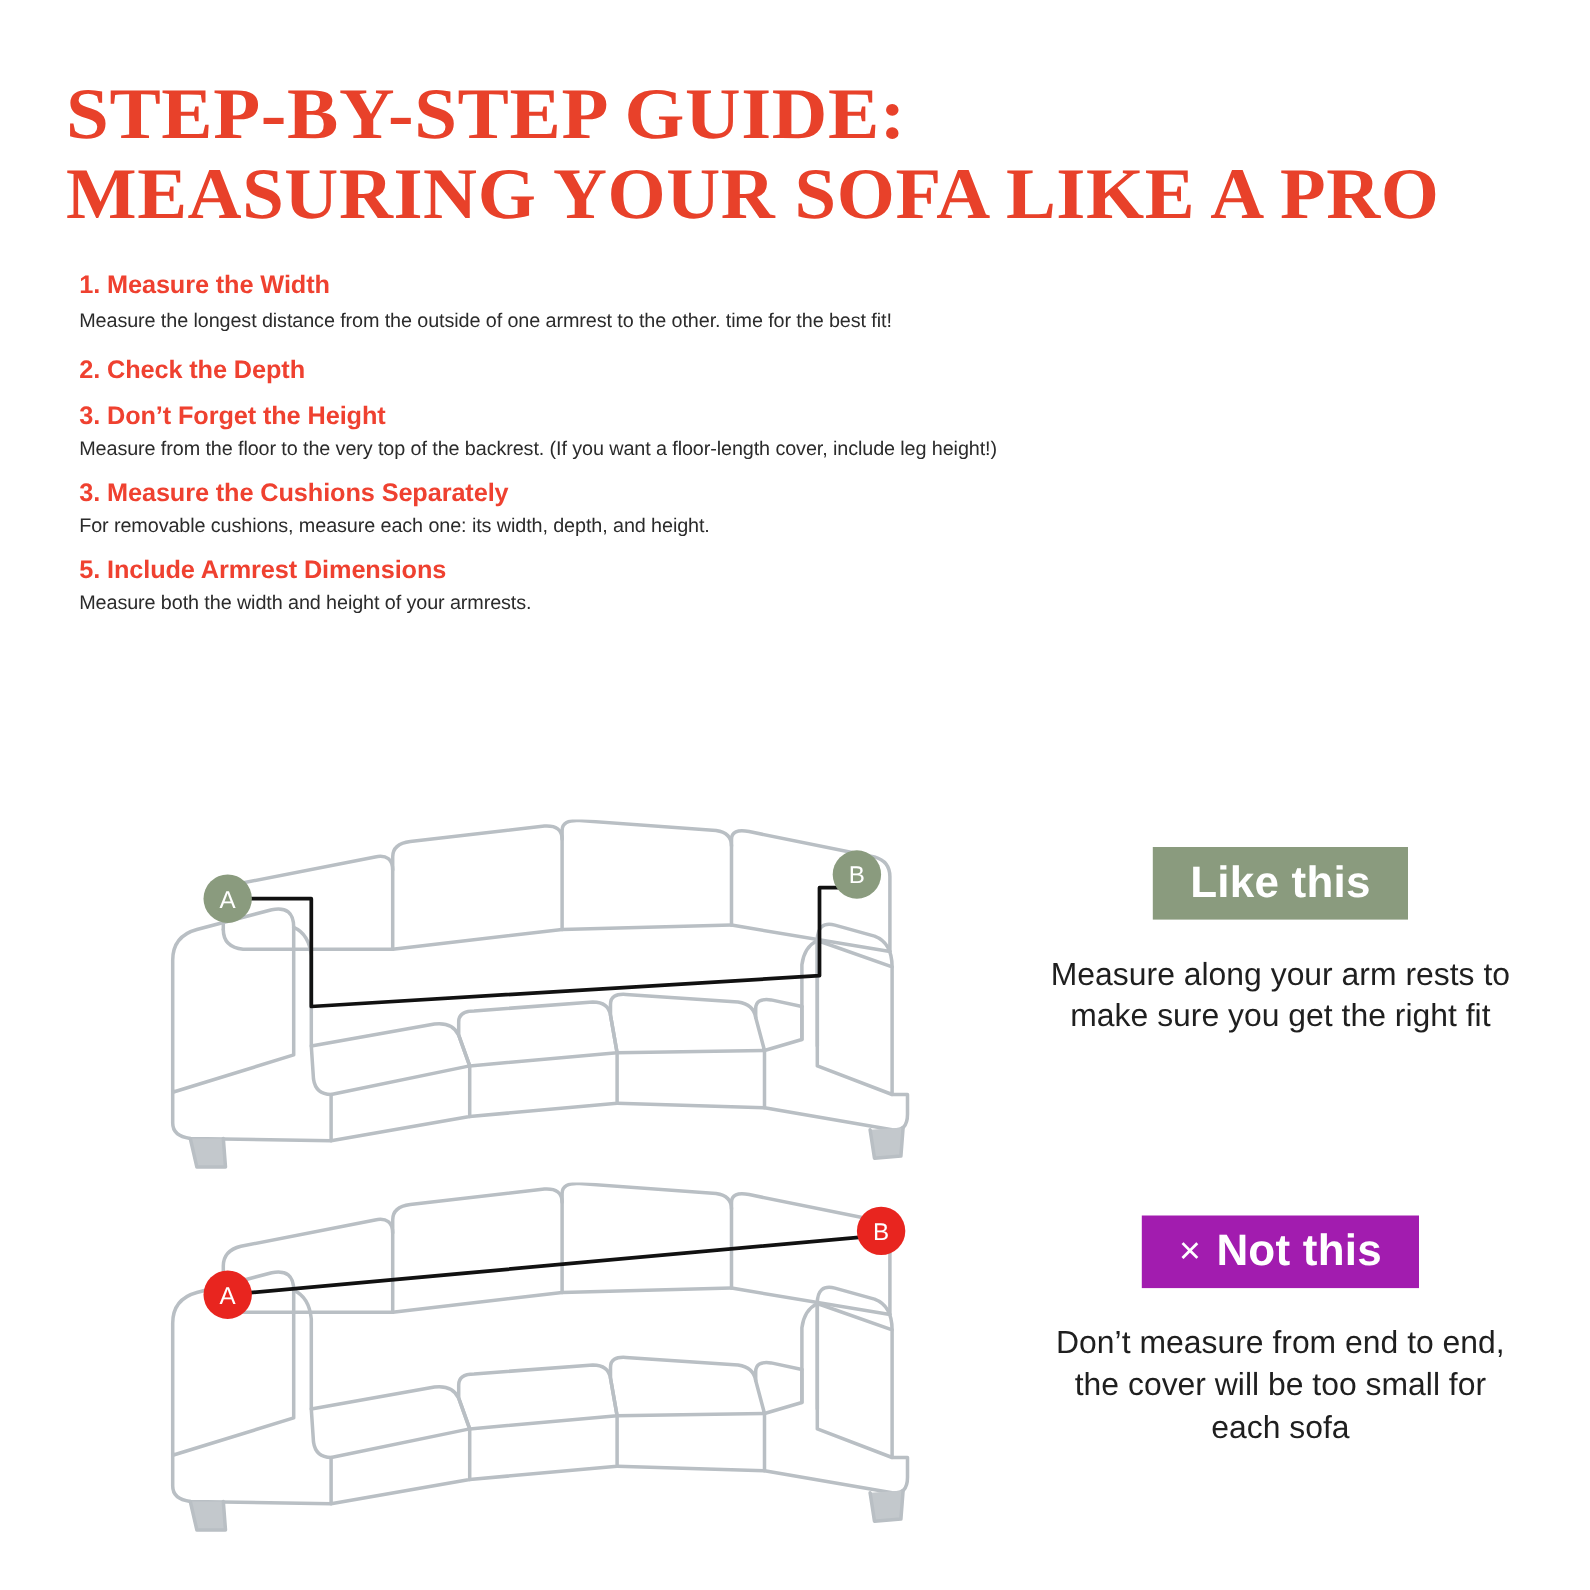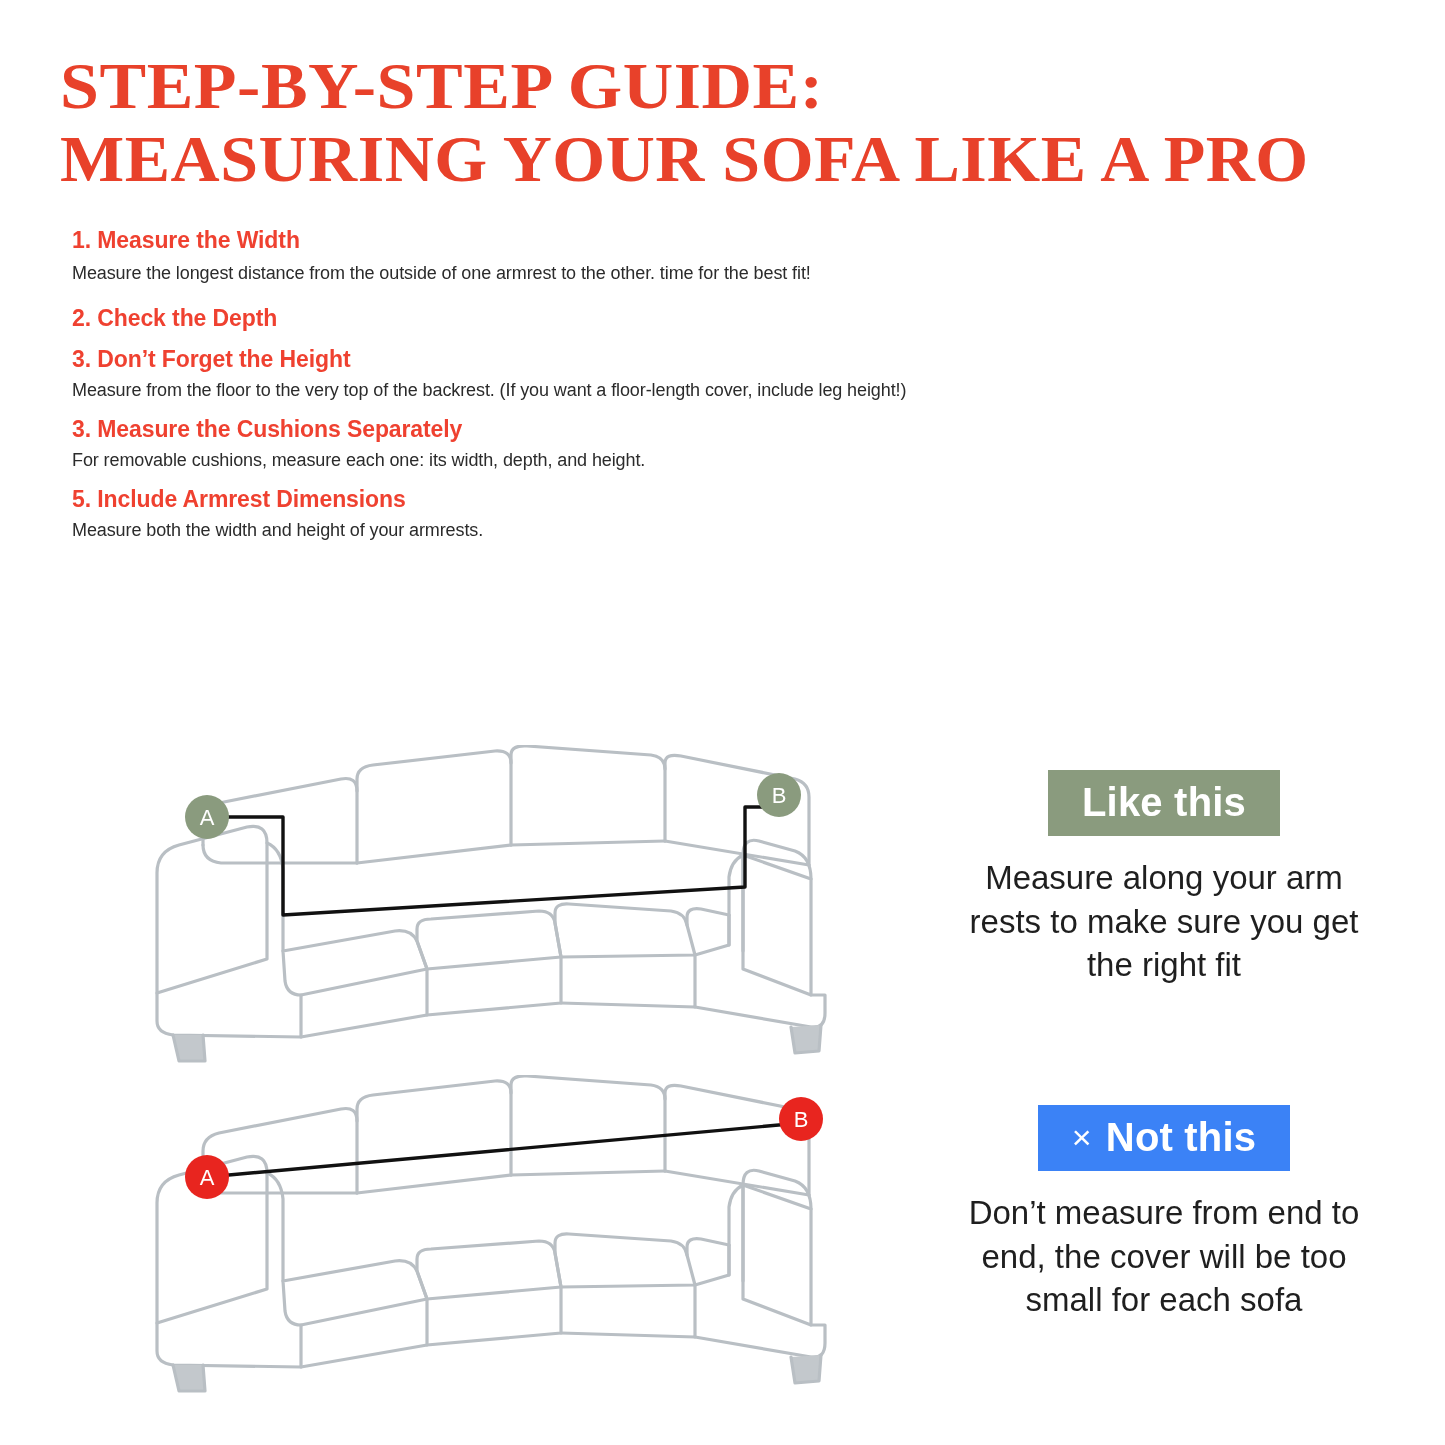--- a/index.html
+++ b/index.html
@@ -17,20 +17,21 @@
   }
   .page {
     position: absolute;
     inset: 0;
     padding: 0;
   }
 
   
   .title-block {
     padding: 52px 60px 0 60px;
+    margin-top: 18px;
   }
   .title-line {
     font-family: "Liberation Serif", serif;
     color: #e8412a;
     font-weight: bold;
     letter-spacing: 0.5px;
     line-height: 1.02;
     white-space: nowrap;
   }
   .title-line-1 {
@@ -98,31 +99,31 @@
   .banner {
     display: inline-block;
     padding: 12px 34px 14px 34px;
     color: #ffffff;
     font-size: 40px;
     font-weight: bold;
     letter-spacing: 0.2px;
     line-height: 1;
   }
   .banner-like { background: #8a9b7e; }
-  .banner-not { background: #3b82f6; text-align: center; }
+  .banner-not { background: #a21caf; text-align: center; }
   .banner-not .x-mark {
     font-weight: normal;
     font-size: 34px;
     margin-right: 14px;
     position: relative;
     top: -2px;
   }
   .side-caption {
-    margin-top: 20px;
-    font-size: 33px;
+    margin-top: 31px;
+    font-size: 29px;
     line-height: 1.32;
     color: #1f1f1f;
     padding: 0 18px;
   }
 </style>
 </head>
 <body>
 
 <div class="page">
 

